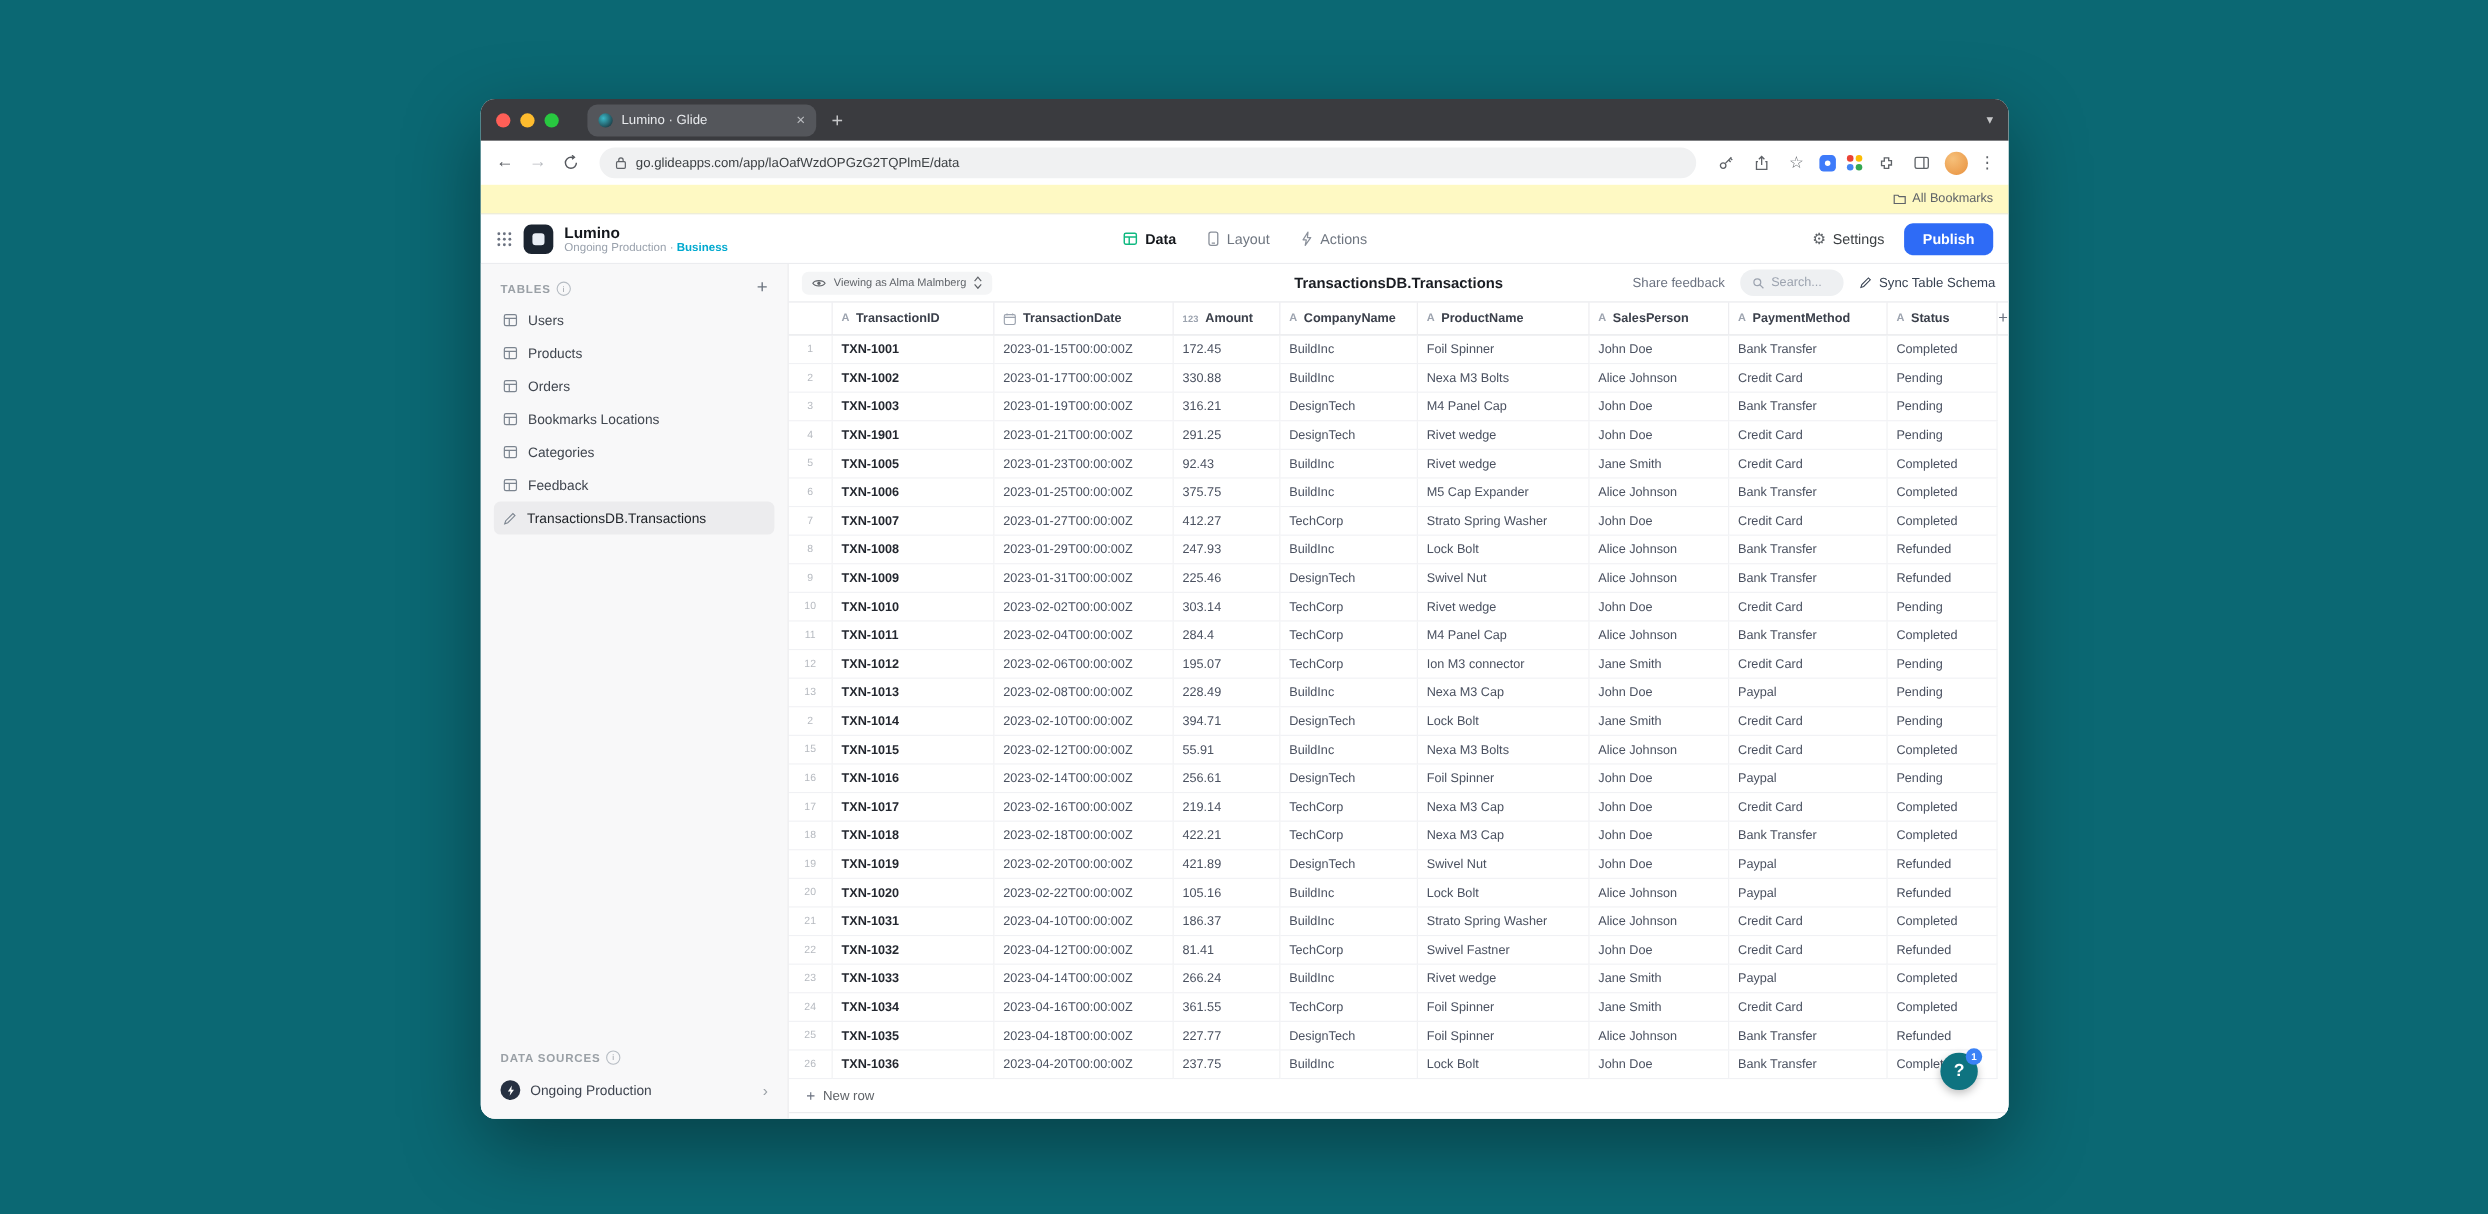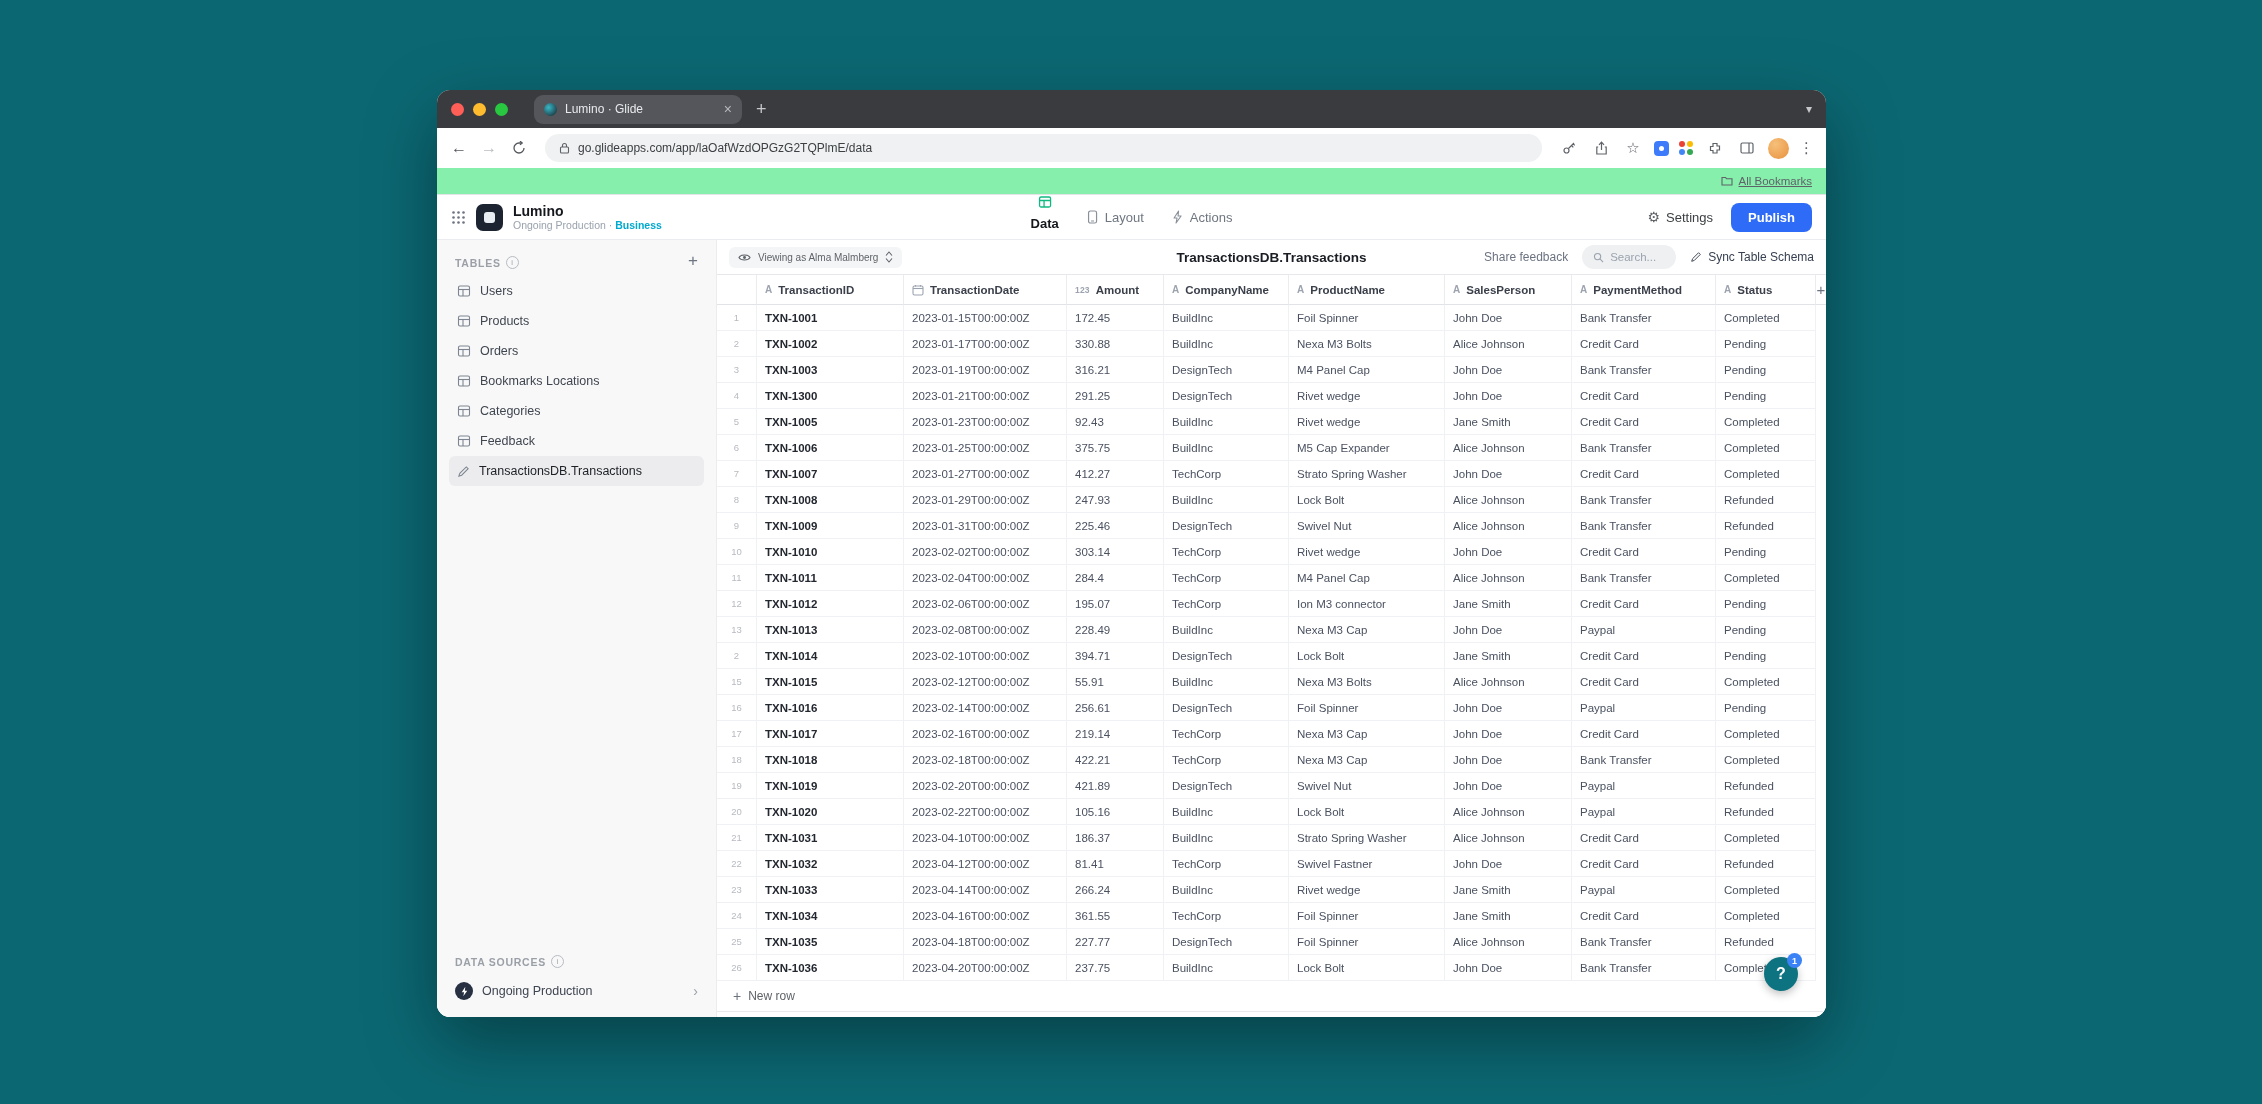--- a/index.html
+++ b/index.html
@@ -27,34 +27,34 @@
   .urlbar .ic{color:#5f6368;}
   .tb-ic{color:#5f6368;display:inline-flex;align-items:center;justify-content:center;width:22px;height:22px;}
   .tb-ic.star{font-size:15px;}
   .ext-blue{width:15px;height:15px;border-radius:4px;background:#3e7bfa;position:relative;}
   .ext-blue:after{content:"";position:absolute;left:5px;top:5px;width:5px;height:5px;border-radius:50%;background:#fff;}
   .ext-dots{width:15px;height:15px;display:grid;grid-template-columns:7px 7px;grid-template-rows:7px 7px;gap:1px;}
   .ext-dots span{border-radius:50%;width:6px;height:6px;}
   .avatar{width:21px;height:21px;border-radius:50%;background:radial-gradient(circle at 35% 30%,#f6c07a,#e8913e);}
   .kebab{color:#5f6368;font-size:15px;}
 
-  .bookmarksbar{height:26px;background:#86efac;border-bottom:1px solid #e3e4e6;display:flex;align-items:center;justify-content:flex-end;gap:6px;padding:0 14px;color:#5f6368;font-size:11.5px;flex:0 0 auto;text-decoration:underline;}
+  .bookmarksbar{height:26px;background:#fef9c3;border-bottom:1px solid #e3e4e6;display:flex;align-items:center;justify-content:flex-end;gap:6px;padding:0 14px;color:#5f6368;font-size:11.5px;flex:0 0 auto;}
 
   
   .appheader{height:44px;background:#fff;border-bottom:1px solid #ebecef;display:flex;align-items:center;padding:0 14px;position:relative;flex:0 0 auto;}
   .hdr-left{display:flex;align-items:center;gap:10px;}
   .grid-dots{color:#6b7280;}
   .appicon{width:27px;height:27px;border-radius:7px;background:#1b2430;display:flex;align-items:center;justify-content:center;}
   .appicon i{display:block;width:11px;height:11px;border-radius:3px;background:#e8edf4;}
   .appname{font-size:14px;font-weight:700;color:#14171c;line-height:1.15;}
   .appsub{font-size:10.5px;color:#9aa2ad;line-height:1.15;}
   .appsub .plan{color:#00a9cf;font-weight:600;}
   .app-tabs{position:absolute;left:50%;transform:translateX(-50%);display:flex;gap:28px;align-items:center;height:100%;}
   .app-tab{display:flex;align-items:center;gap:7px;font-size:13px;color:#6f7680;height:100%;}
-  .app-tab.active{color:#14171c;font-weight:600;flex-direction:column;}
+  .app-tab.active{color:#14171c;font-weight:600;}
   .tab-ic{color:#8a909a;}
   .tab-ic.green{color:#10b981;}
   .hdr-right{margin-left:auto;display:flex;align-items:center;gap:18px;}
   .settings{display:flex;align-items:center;gap:6px;font-size:13px;color:#3c4043;}
   .gear{font-size:14px;color:#5f6368;}
   .publish{background:#2e6bf6;color:#fff;font-size:13px;font-weight:600;border:none;border-radius:8px;padding:7px 17px;}
 
   
   .appbody{flex:1;display:flex;min-height:0;background:#fff;}
   .sidebar{width:255px;flex:0 0 auto;background:#f8f8f9;border-right:1px solid #ececee;padding:12px 12px 0;position:relative;}
@@ -479,21 +479,21 @@
                 <div class="cell">316.21</div>
                 <div class="cell">DesignTech</div>
                 <div class="cell">M4 Panel Cap</div>
                 <div class="cell">John Doe</div>
                 <div class="cell">Bank Transfer</div>
                 <div class="cell">Pending</div>
                 <div class="cell pluscell"></div>
               </div>
               <div class="trow">
                 <div class="cell gutter">4</div>
-                <div class="cell idcell">TXN-1300</div>
+                <div class="cell idcell">TXN-1901</div>
                 <div class="cell">2023-01-21T00:00:00Z</div>
                 <div class="cell">291.25</div>
                 <div class="cell">DesignTech</div>
                 <div class="cell">Rivet wedge</div>
                 <div class="cell">John Doe</div>
                 <div class="cell">Credit Card</div>
                 <div class="cell">Pending</div>
                 <div class="cell pluscell"></div>
               </div>
               <div class="trow">

